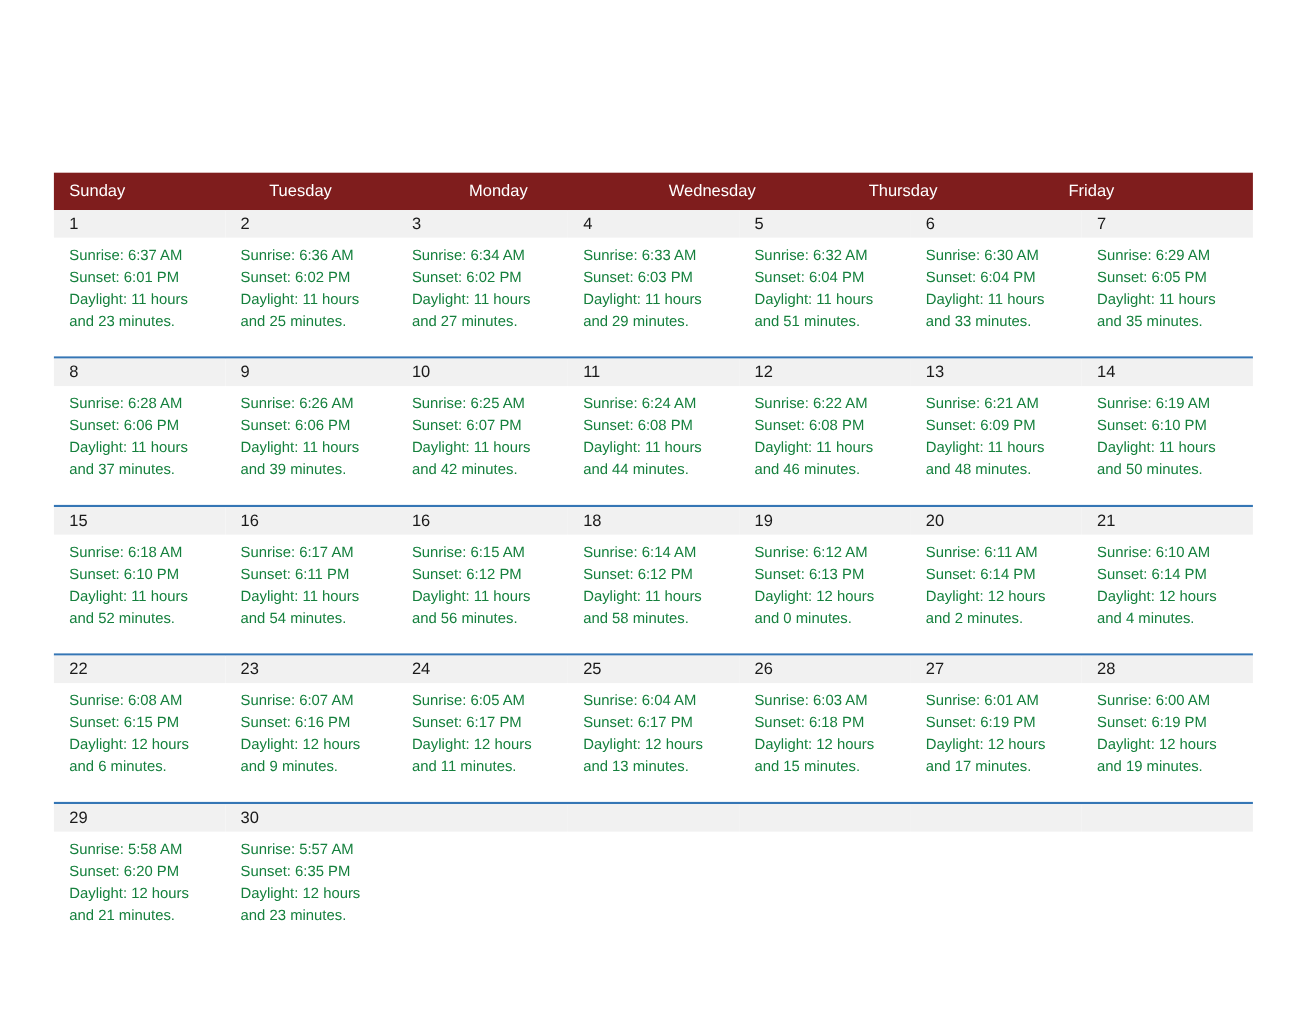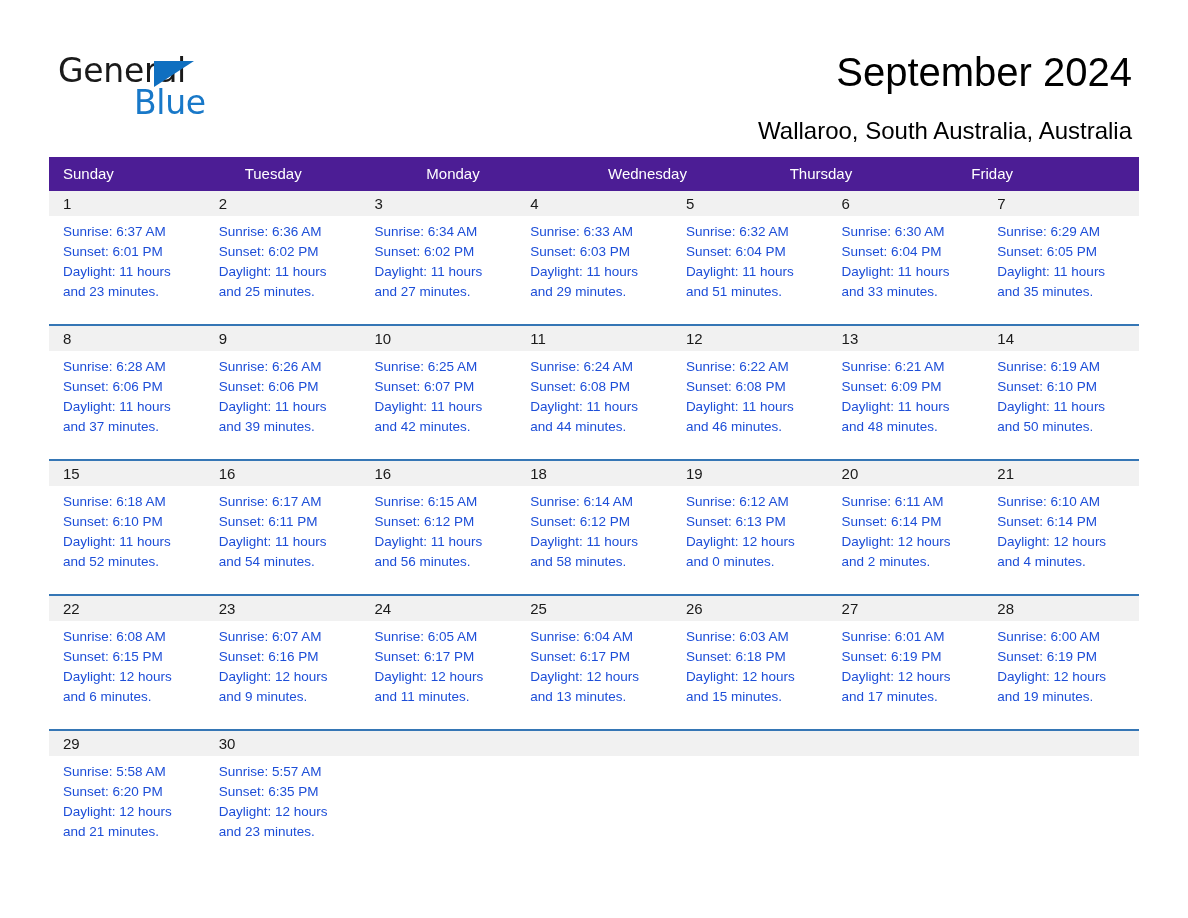--- a/index.html
+++ b/index.html
@@ -98,21 +98,21 @@
   
   .calendar {
     position: absolute;
     left: 49px;
     top: 157px;
     width: 1090px;
   }
 
   .weekday-row {
     display: flex;
-    background: #4c1d95;
+    background: #7f1d1d;
     width: 100%;
   }
   .weekday-cell {
     flex: 1 1 0;
     box-sizing: border-box;
     padding: 7px 0 7px 14px;
     color: #ffffff;
     font-size: 15px;
     line-height: 20px;
     font-weight: 400;
@@ -145,45 +145,31 @@
     color: #1a1a1a;
   }
   .day-cell.empty .day-number-band {
     background: #f1f1f1;
   }
 
   .day-body {
     padding: 6px 8px 0 14px;
     font-size: 13.5px;
     line-height: 20px;
-    color: #1d4ed8;
+    color: #15803d;
   }
   .day-body div {
     white-space: nowrap;
   }
 </style>
 </head>
 <body>
 
 <div class="page">
 
-  <div class="header">
-
-    <div class="logo">
-      <span class="logo-general">General</span>
-      <span class="logo-tri"></span>
-      <span class="logo-blue">Blue</span>
-    </div>
-
-    <div class="title-block">
-      <div class="month-title">September 2024</div>
-    </div>
-
-    <div class="location">Wallaroo, South Australia, Australia</div>
-  </div>
 
   <div class="calendar">
 
     <div class="weekday-row">
       <div class="weekday-cell">Sunday</div>
       <div class="weekday-cell">Tuesday</div>
       <div class="weekday-cell">Monday</div>
       <div class="weekday-cell">Wednesday</div>
       <div class="weekday-cell">Thursday</div>
       <div class="weekday-cell">Friday</div>

